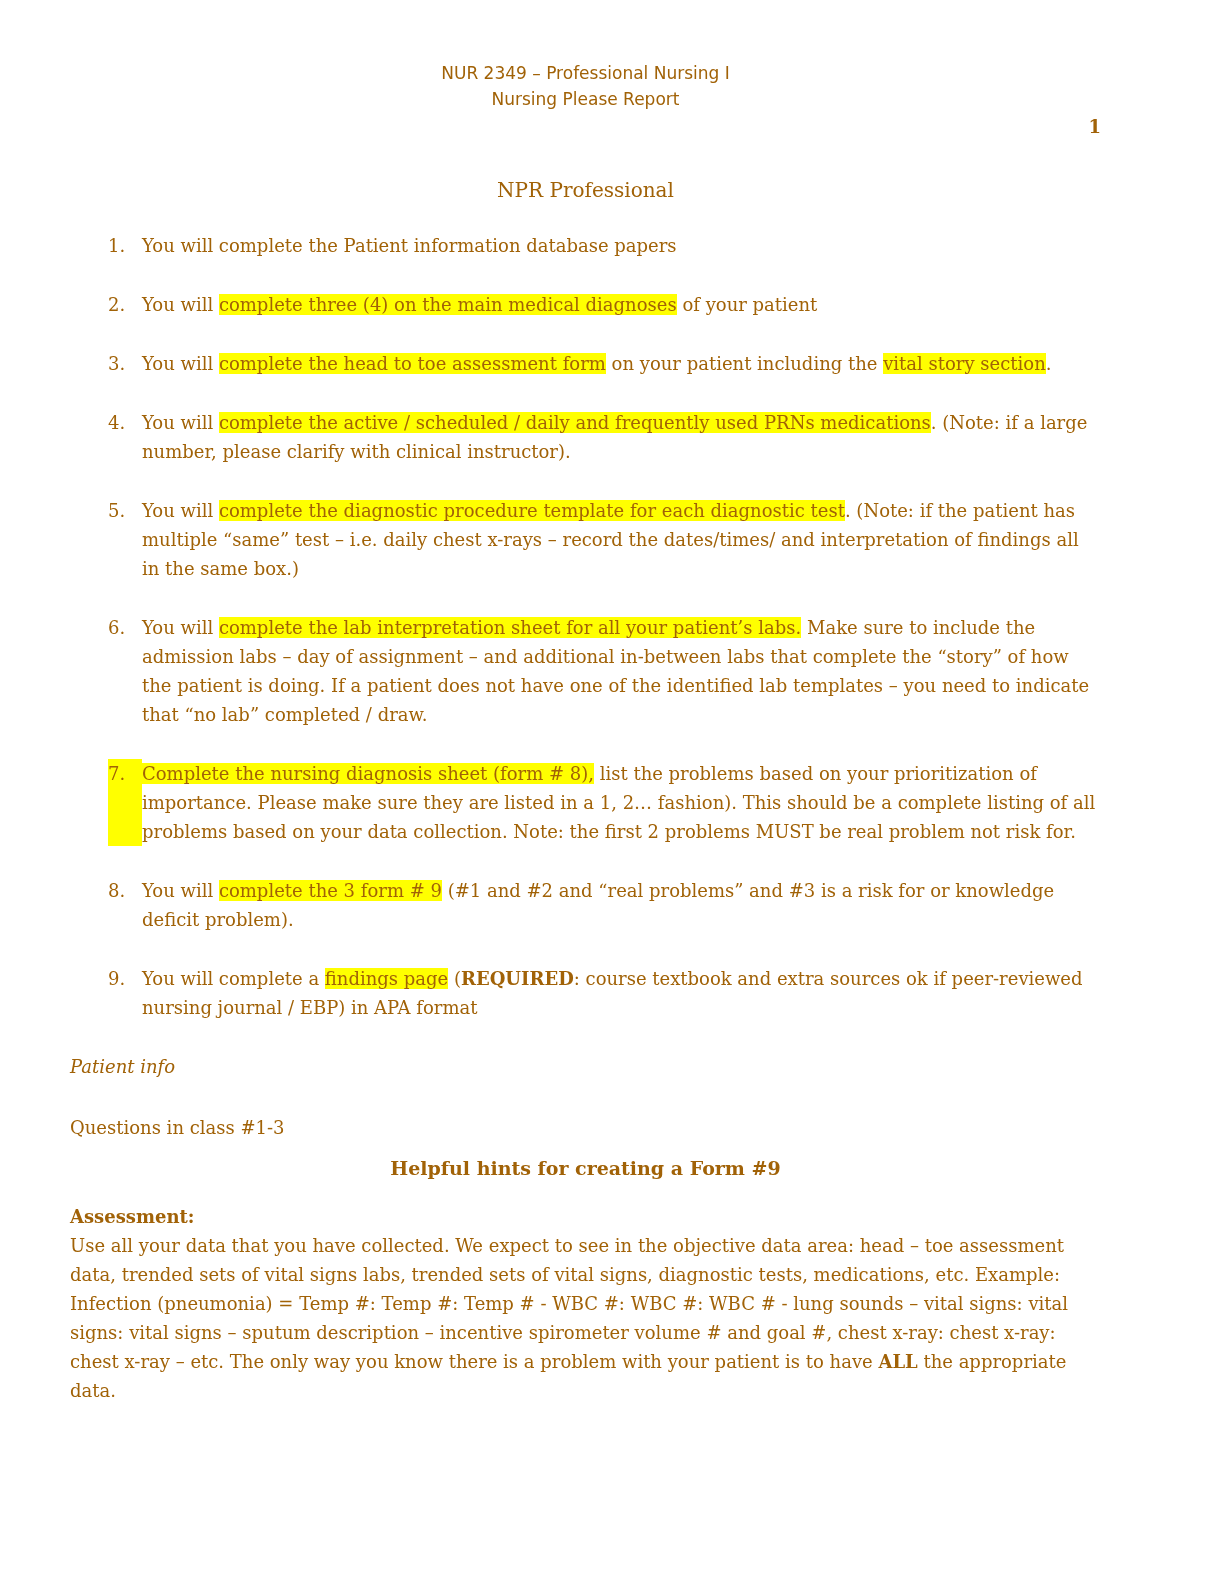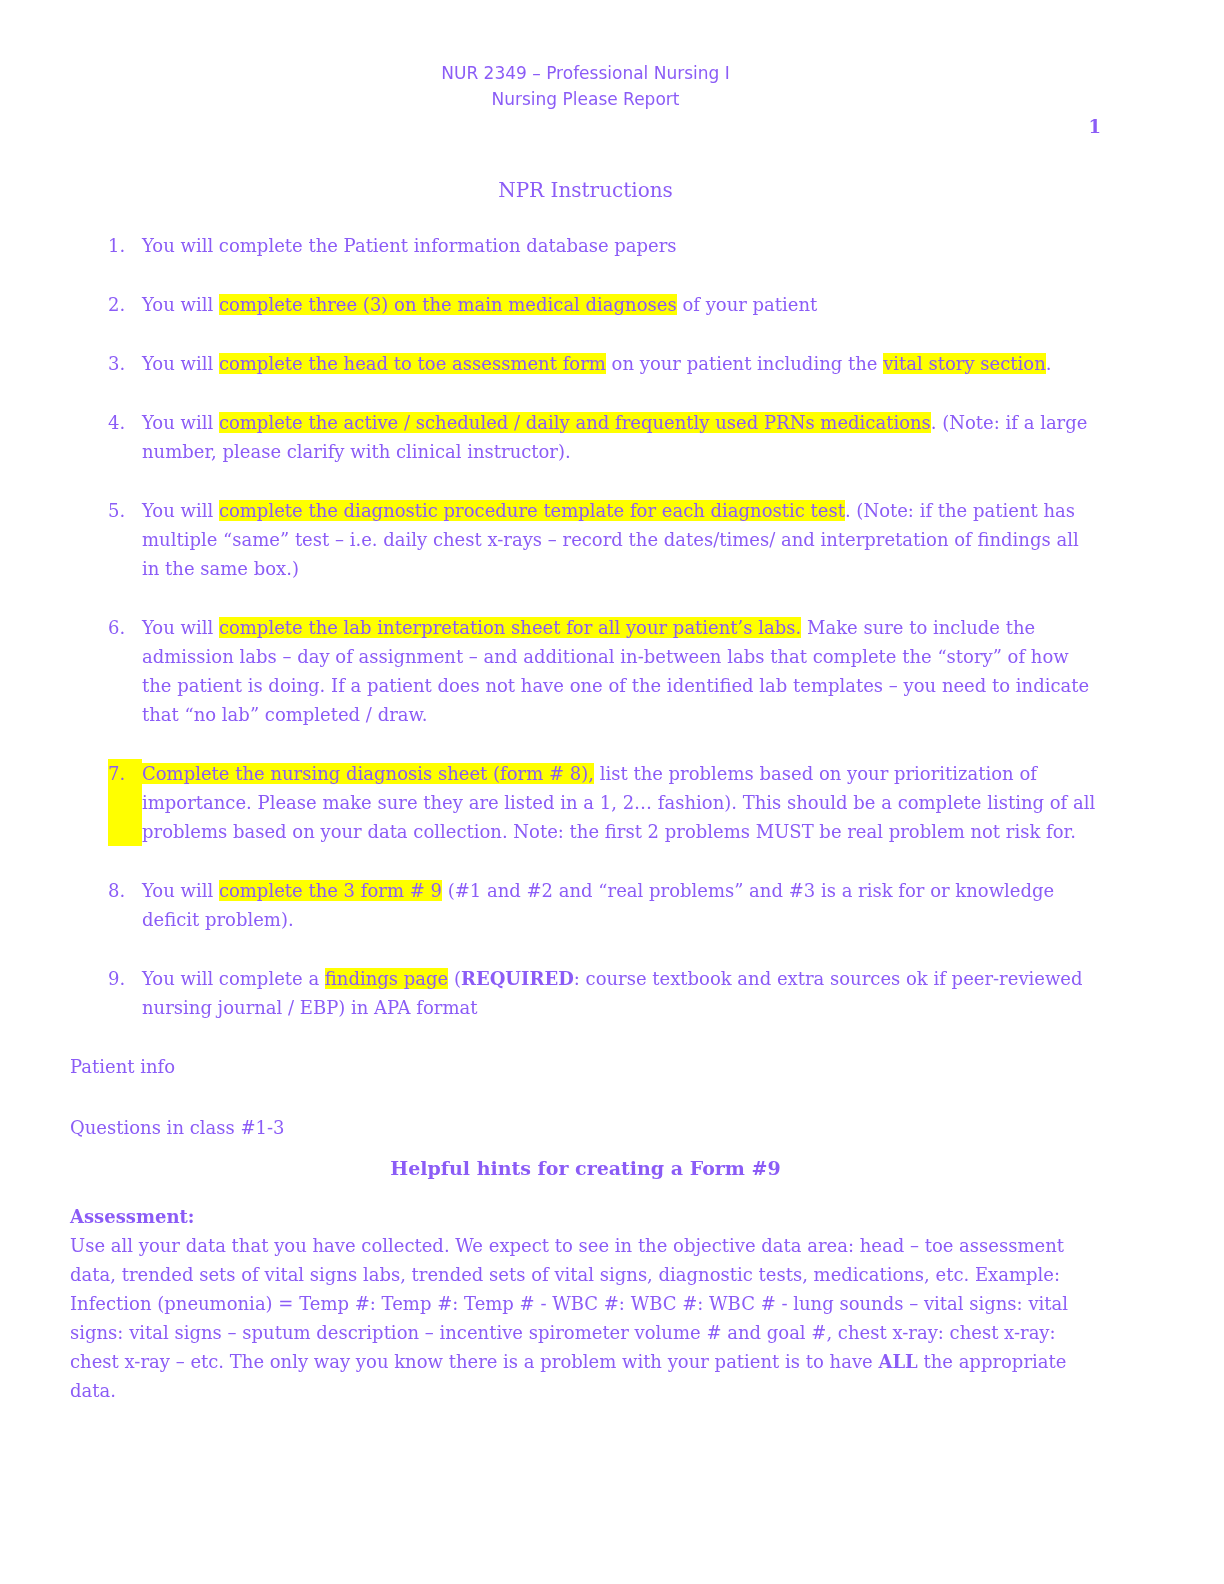--- a/index.html
+++ b/index.html
@@ -1,19 +1,19 @@
 <!DOCTYPE html>
 <html><head>
 <meta charset="utf-8">
 <style>
   html,body{margin:0;padding:0;background:#ffffff;}
   .page{
     position:relative;
     width:1171px;height:1584px;
-    background:#ffffff;color:#8b5cf6;
+    background:#ffffff;color:#a16207;
     font-family:"DejaVu Serif", serif;
     font-size:18px;line-height:29px;
     box-sizing:border-box;
     padding:60px 70px 0 70px;
     overflow:hidden;
   }
   .doc-header{
     text-align:center;
     font-family:"DejaVu Sans", sans-serif;
     font-size:17px;line-height:26px;
@@ -31,48 +31,48 @@
     margin-top:36px;
   }
   .instructions{margin-top:26px;}
   .item{display:flex;margin-bottom:30px;}
   .num{flex:none;width:34px;margin-left:38px;}
   .content{flex:1;}
   .hl{background:#ffff00;}
   .b{font-weight:bold;}
   .i{}
   .plain-line{margin:0;}
-  .patient-info{margin-top:8px;}
+  .patient-info{margin-top:8px;font-style:italic;}
   .questions-line{margin-top:32px;}
   .hints-title{text-align:center;margin-top:12px;font-size:19px;font-weight:bold;}
   .assessment-heading{font-weight:bold;margin-top:19px;}
   .assessment-body{margin:0;}
 </style>
 </head>
 <body>
 
 <div class="page">
 
   <div class="doc-header">
     <div>NUR 2349 – Professional Nursing I</div>
     <div>Nursing Please Report</div>
   </div>
 
   <div class="page-number">1</div>
 
-  <div class="doc-title">NPR Instructions</div>
+  <div class="doc-title">NPR Professional</div>
 
   <div class="instructions">
       <div class="item">
         <span class="num">1.</span>
         <span class="content"><span>You will complete the Patient information database papers</span></span>
       </div>
       <div class="item">
         <span class="num">2.</span>
-        <span class="content"><span>You will </span><span class="hl">complete three (3) on the main medical diagnoses</span><span> of your patient</span></span>
+        <span class="content"><span>You will </span><span class="hl">complete three (4) on the main medical diagnoses</span><span> of your patient</span></span>
       </div>
       <div class="item">
         <span class="num">3.</span>
         <span class="content"><span>You will </span><span class="hl">complete the head to toe assessment form</span><span> on your patient including the </span><span class="hl">vital story section</span><span>.</span></span>
       </div>
       <div class="item">
         <span class="num">4.</span>
         <span class="content"><span>You will </span><span class="hl">complete the active / scheduled / daily and frequently used PRNs medications</span><span>. (Note: if a large number, please clarify with clinical instructor).</span></span>
       </div>
       <div class="item">

